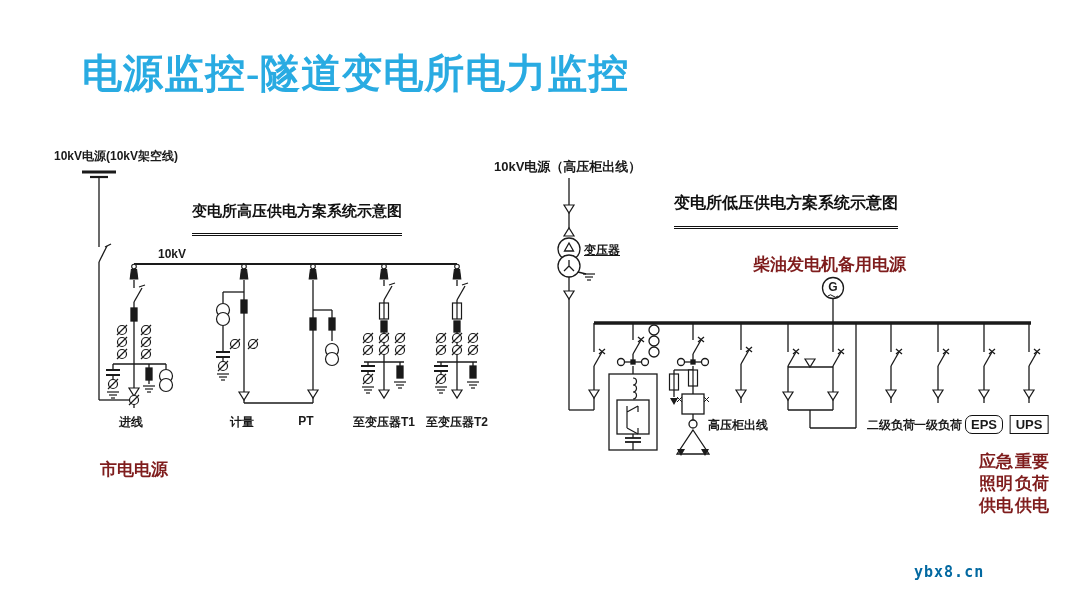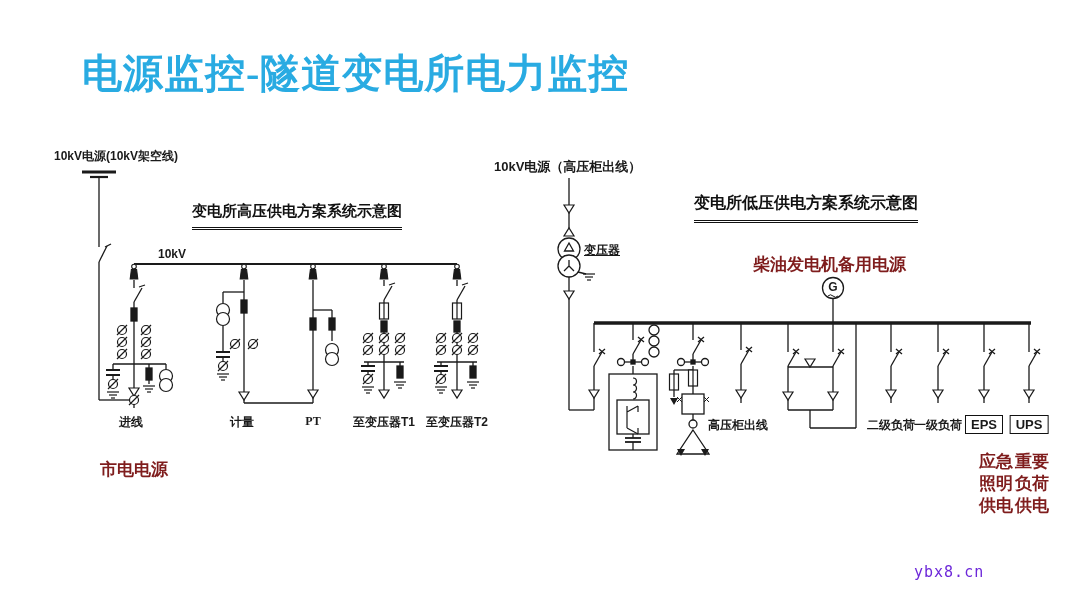--- a/index.html
+++ b/index.html
@@ -2,30 +2,30 @@
 <html><head>
 <meta charset="utf-8">
 <style>
   html,body{margin:0;padding:0;background:#fff;}
   #slide{position:relative;width:1080px;height:608px;background:#ffffff;overflow:hidden;
          font-family:"Liberation Sans",sans-serif;color:#1a1a1a;margin-left:16px;}
   .abs{position:absolute;}
   .ctr{transform:translateX(-50%);text-align:center;}
   #main-title{left:66px;top:46px;font-size:40px;font-weight:bold;
               font-family:"Liberation Serif",serif;color:#29ABE2;letter-spacing:1px;white-space:nowrap;}
-  .diag-title{font-size:16px;font-weight:bold;color:#111;padding-bottom:6px;
+  .diag-title{font-size:16px;font-weight:bold;color:#111;padding-bottom:12px;
               border-bottom:3px double #111;white-space:nowrap;}
   .src-label{font-size:12px;font-weight:bold;white-space:nowrap;}
   .feeder-label{font-size:12px;font-weight:bold;white-space:nowrap;}
   .cyan{color:#7f1d1d;font-weight:bold;}
   .annot{font-size:17px;white-space:nowrap;}
   .annot-col{font-size:17px;line-height:22px;white-space:nowrap;}
   .load-box{border:1.6px solid #111;font-size:13px;font-weight:bold;padding:1px 5px;background:#fff;}
   #watermark{left:898px;top:563px;font-family:"DejaVu Sans Mono",monospace;
-             font-size:15px;font-weight:normal;color:#6d28d9;letter-spacing:1px;}
+             font-size:15px;font-weight:bold;color:#0369a1;letter-spacing:1px;}
   svg{position:absolute;left:0;top:0;}
 </style>
 </head>
 <body>
 
 <div id="slide">
 
   <svg width="1080" height="608" viewBox="0 0 1080 608">
     <defs>
       <g id="sw" stroke="#1a1a1a" stroke-width="1.3">
@@ -330,34 +330,34 @@
     </g>
   </svg>
 
   <div class="abs" id="main-title">电源监控-隧道变电所电力监控</div>
 
   <div class="abs src-label" style="left:38px;top:148px;">10kV电源(10kV架空线)</div>
   <div class="abs diag-title" style="left:176px;top:202px;font-size:15px;">变电所高压供电方案系统示意图</div>
   <div class="abs src-label" style="left:142px;top:247px;">10kV</div>
   <div class="abs feeder-label ctr" style="left:115px;top:414px;">进线</div>
   <div class="abs feeder-label ctr" style="left:226px;top:414px;text-align:center;">计量</div>
-  <div class="abs feeder-label ctr" style="left:297px;top:414px;font-family:Liberation Serif, serif;">PT</div>
+  <div class="abs feeder-label ctr" style="left:290px;top:414px;">PT</div>
   <div class="abs feeder-label ctr" style="left:368px;top:414px;">至变压器T1</div>
   <div class="abs feeder-label ctr" style="left:441px;top:414px;">至变压器T2</div>
   <div class="abs cyan annot" style="left:84px;top:458px;">市电电源</div>
 
   <div class="abs src-label" style="left:478px;top:158px;font-size:13px;">10kV电源（高压柜出线）</div>
-  <div class="abs diag-title" style="left:678px;top:193px;">变电所低压供电方案系统示意图</div>
+  <div class="abs diag-title" style="left:658px;top:193px;">变电所低压供电方案系统示意图</div>
   <div class="abs src-label" style="left:568px;top:242px;text-decoration:underline;">变压器</div>
   <div class="abs cyan annot" style="left:737px;top:253px;">柴油发电机备用电源</div>
   <div class="abs ctr" style="left:817px;top:280px;font-size:12px;font-weight:bold;">G</div>
   <div class="abs feeder-label ctr" style="left:722px;top:417px;">高压柜出线</div>
   <div class="abs feeder-label ctr" style="left:875px;top:417px;">二级负荷</div>
   <div class="abs feeder-label ctr" style="left:922px;top:417px;">一级负荷</div>
-  <div class="abs load-box ctr" style="left:968px;top:415px;">EPS</div>
+  <div class="abs load-box ctr" style="left:968px;top:415px;border-radius:7px;">EPS</div>
   <div class="abs load-box ctr" style="left:1013px;top:415px;">UPS</div>
 
   <div class="abs cyan annot-col ctr" style="left:980px;top:451px;text-align:right;">
     <div>应急</div>
     <div>照明</div>
     <div>供电</div>
   </div>
   <div class="abs cyan annot-col ctr" style="left:1016px;top:451px;">
     <div>重要</div>
     <div>负荷</div>

